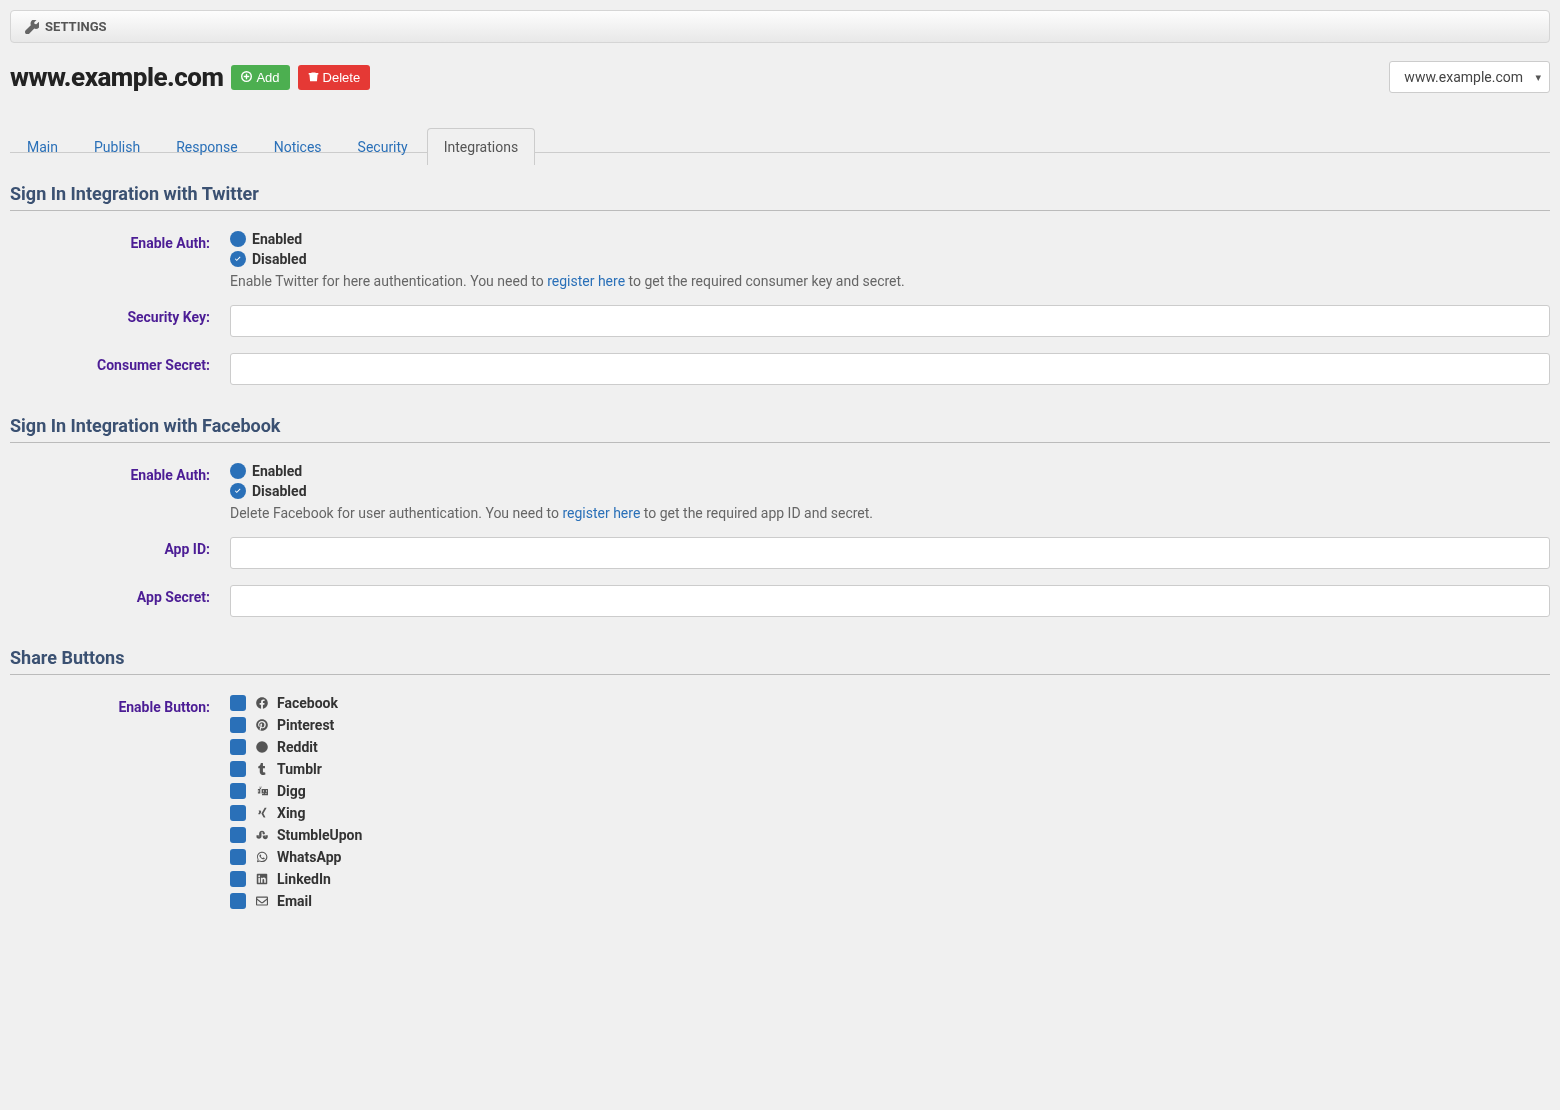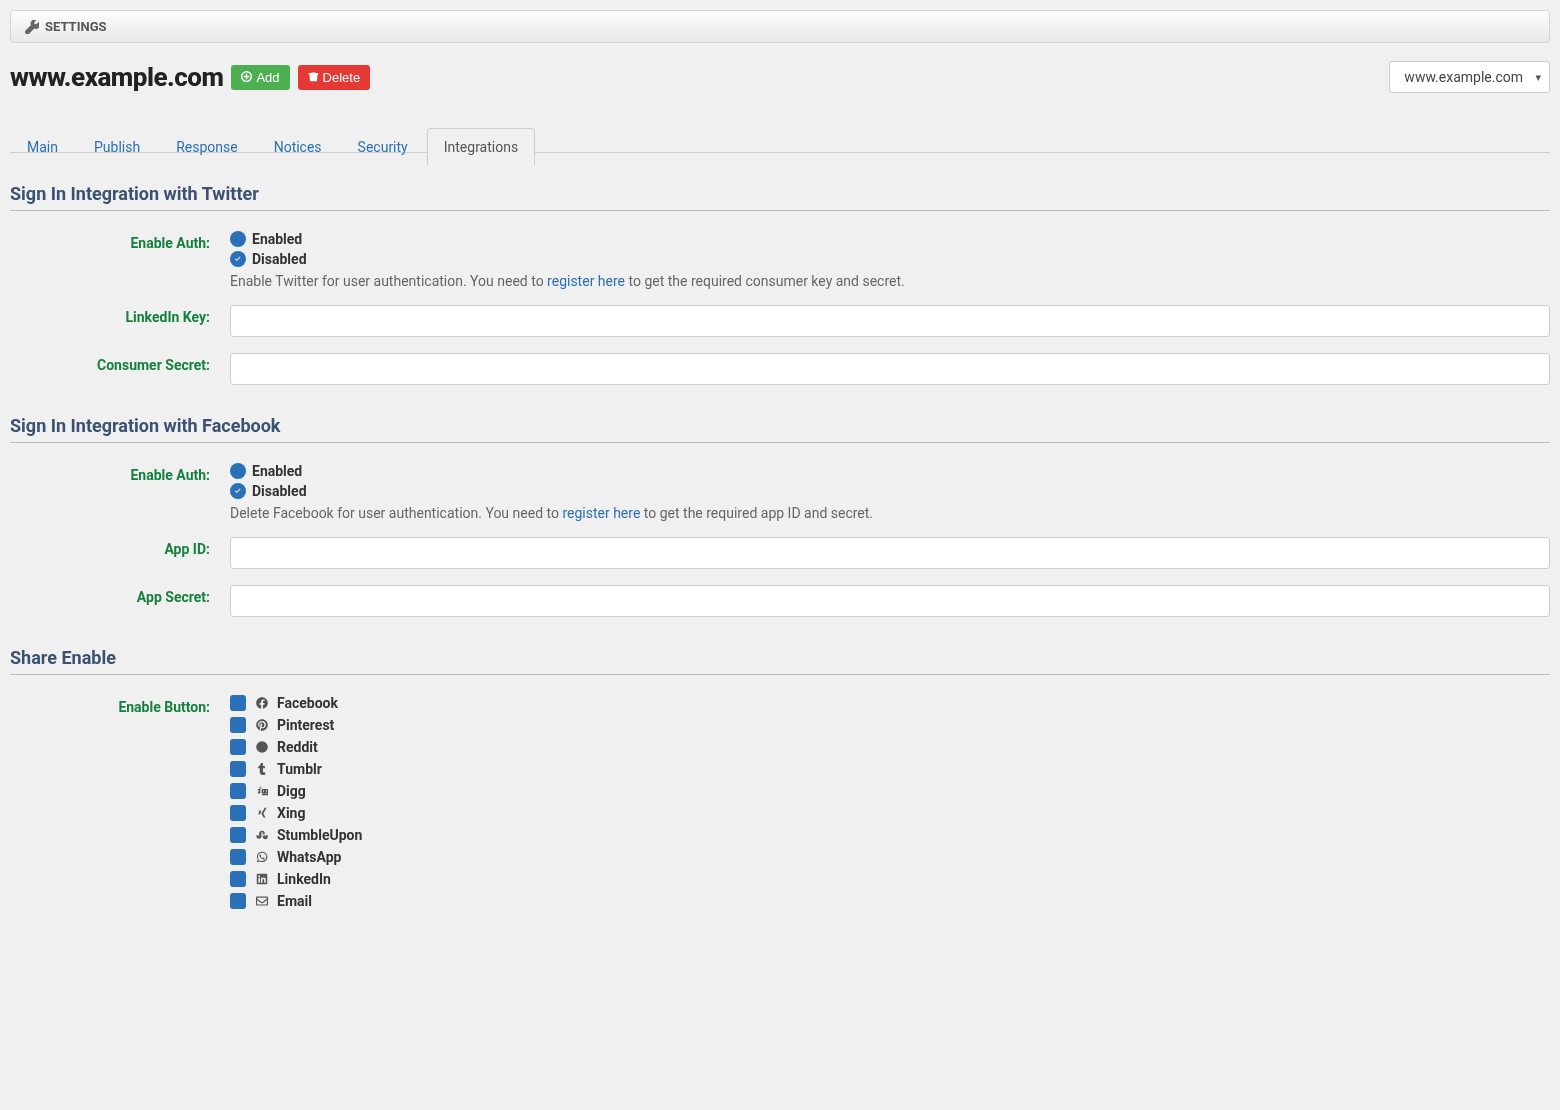--- a/index.html
+++ b/index.html
@@ -106,21 +106,21 @@
 .form-row {
   display: flex;
   align-items: flex-start;
   margin-bottom: 16px;
   gap: 20px;
 }
 .form-label {
   width: 200px;
   text-align: right;
   font-weight: 700;
-  color: #15803d;
+  color: #4c1d95;
   padding-top: 4px;
   font-size: 14px;
 }
 .form-control-area {
   flex: 1;
 }
 .radio-line {
   display: flex;
   align-items: center;
   gap: 6px;
@@ -235,27 +235,27 @@
     </div>
     <div class="radio-line">
       <span class="radio-circle checked">
         <svg viewBox="0 0 16 16" fill="#fff">
             <path d="M6 11L3 8l1-1 2 2 5-5 1 1z"></path>
           </svg>
       </span>
       <span>Disabled</span>
     </div>
     <div class="help-text">
-      <span>Enable Twitter for user authentication. You need to </span><a href="#">register here</a><span> to get the required consumer key and secret.</span>
-    </div>
-  </div>
-</div>
-
-<div class="form-row">
-  <div class="form-label">LinkedIn Key:</div>
+      <span>Enable Twitter for here authentication. You need to </span><a href="#">register here</a><span> to get the required consumer key and secret.</span>
+    </div>
+  </div>
+</div>
+
+<div class="form-row">
+  <div class="form-label">Security Key:</div>
   <div class="form-control-area">
     <input type="text" class="text-input" style="">
   </div>
 </div>
 
 <div class="form-row">
   <div class="form-label">Consumer Secret:</div>
   <div class="form-control-area">
     <input type="text" class="text-input" style="">
   </div>
@@ -292,21 +292,21 @@
   </div>
 </div>
 
 <div class="form-row">
   <div class="form-label">App Secret:</div>
   <div class="form-control-area">
     <input type="text" class="text-input" style="">
   </div>
 </div>
 
-<div class="section-title">Share Enable</div>
+<div class="section-title">Share Buttons</div>
 <hr class="section-hr">
 
 <div class="form-row">
   <div class="form-label">Enable Button:</div>
   <div class="form-control-area">
 
 
     <div class="checkbox-line">
       <span class="checkbox-square"></span>
       <span class="share-icon">

